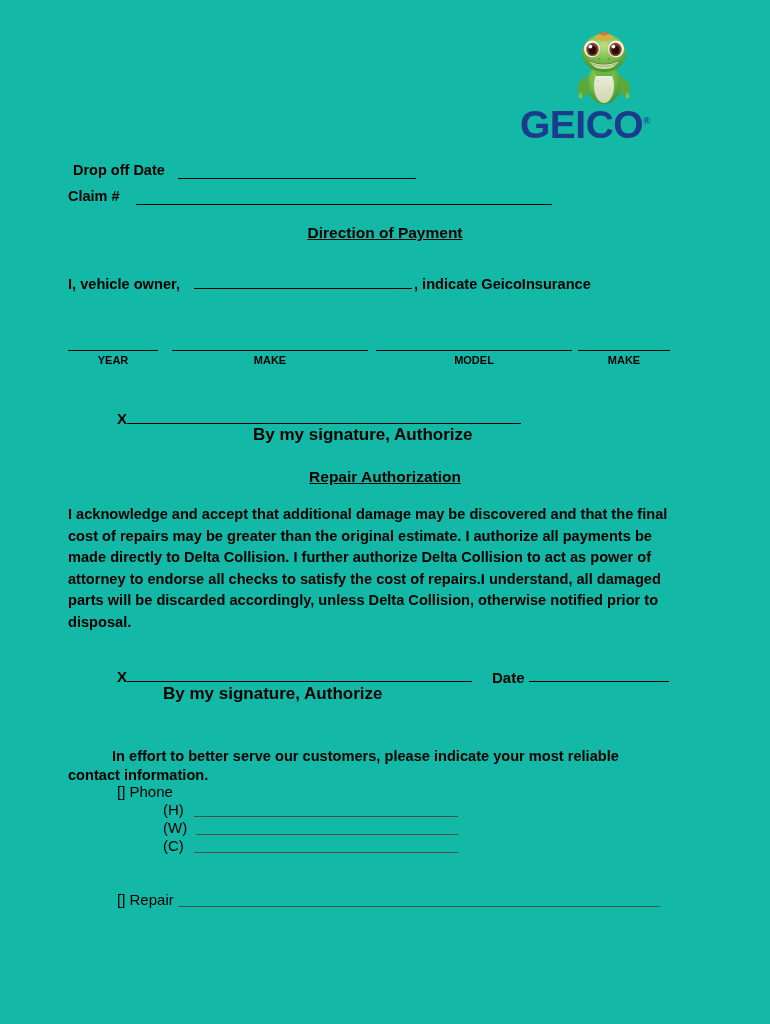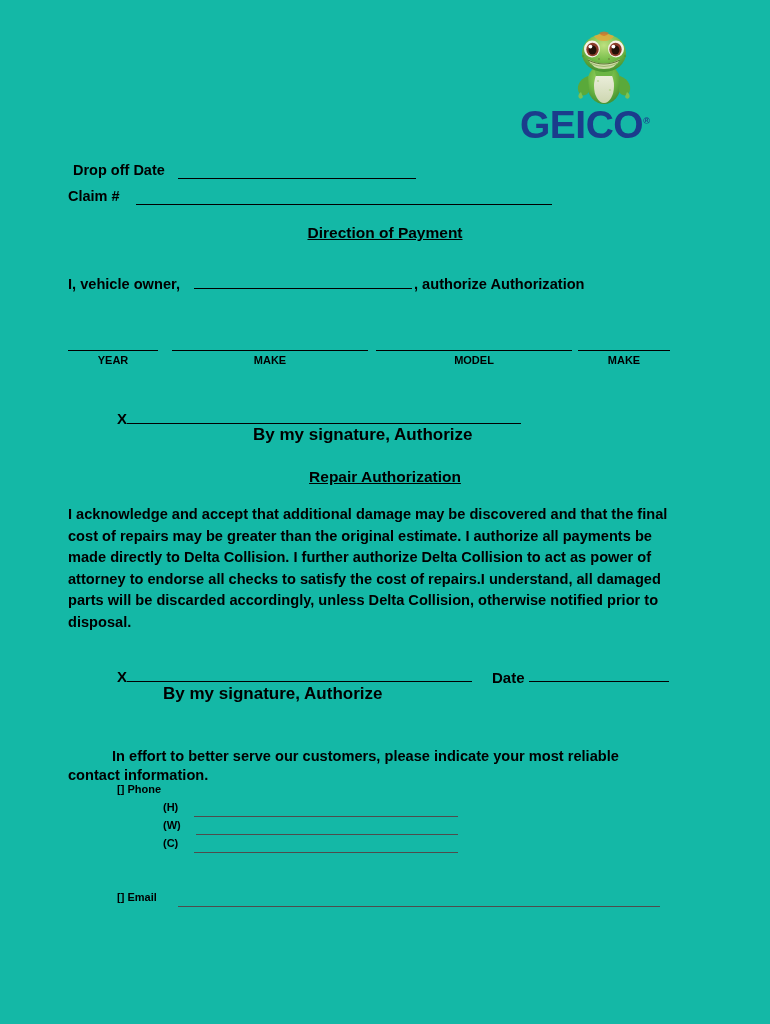--- a/index.html
+++ b/index.html
@@ -109,22 +109,22 @@
   }
 
   .sig-x {
     position: absolute;
     font-weight: bold;
     font-size: 15px;
   }
 
   .contact-line {
     position: absolute;
-    font-weight: bold;
-    font-size: 11px;
+    font-weight: normal;
+    font-size: 15px;
     white-space: nowrap;
     text-align: right;
   }
 </style>
 </head>
 <body>
 
 <div class="page">
 
   <div class="logo-block">
@@ -190,21 +190,21 @@
   <div class="line-label" style="left:52px; top:162px;margin-left:21px;">Drop off Date</div>
   <div class="rule" style="left:178px; top:178px; width:238px;"></div>
 
   <div class="line-label" style="left:68px; top:188px;">Claim #</div>
   <div class="rule" style="left:136px; top:204px; width:416px;"></div>
 
   <div class="heading" style="top:224px;">Direction of Payment</div>
 
   <div class="para" style="left:68px; top:274px; width:620px;">
     <span>I, vehicle owner,</span>
-    <span style="display:inline-block; width:218px; border-bottom:1.2px solid #000; margin:0 2px 0 10px; height:14px;"></span><span>, authorize Authorization</span>
+    <span style="display:inline-block; width:218px; border-bottom:1.2px solid #000; margin:0 2px 0 10px; height:14px;"></span><span>, indicate GeicoInsurance</span>
   </div>
 
   <div class="rule" style="left:68px; top:350px; width:90px;"></div>
   <div class="rule" style="left:172px; top:350px; width:196px;"></div>
   <div class="rule" style="left:376px; top:350px; width:196px;"></div>
   <div class="rule" style="left:578px; top:350px; width:92px;"></div>
 
   <div class="col-label" style="left:68px; top:354px; width:90px;">YEAR</div>
   <div class="col-label" style="left:172px; top:354px; width:196px;text-align:center;">MAKE</div>
   <div class="col-label" style="left:376px; top:354px; width:196px;">MODEL</div>
@@ -237,17 +237,17 @@
   <div class="rule-thin" style="left:194px; top:816px; width:264px;"></div>
 
   <div class="contact-line" style="left:163px; top:819px;">(W)</div>
   <div class="rule-thin" style="left:196px; top:834px; width:262px;"></div>
 
   <div class="contact-line" style="left:163px; top:837px;">(C)</div>
   <div class="rule-thin" style="left:194px; top:852px; width:264px;"></div>
 
   <div class="contact-line" style="left:117px; top:891px;">
     <span>[]</span>
-    <span>Email</span>
+    <span>Repair</span>
   </div>
   <div class="rule-thin" style="left:178px; top:906px; width:482px;"></div>
 
 </div>
 
 </body></html>

